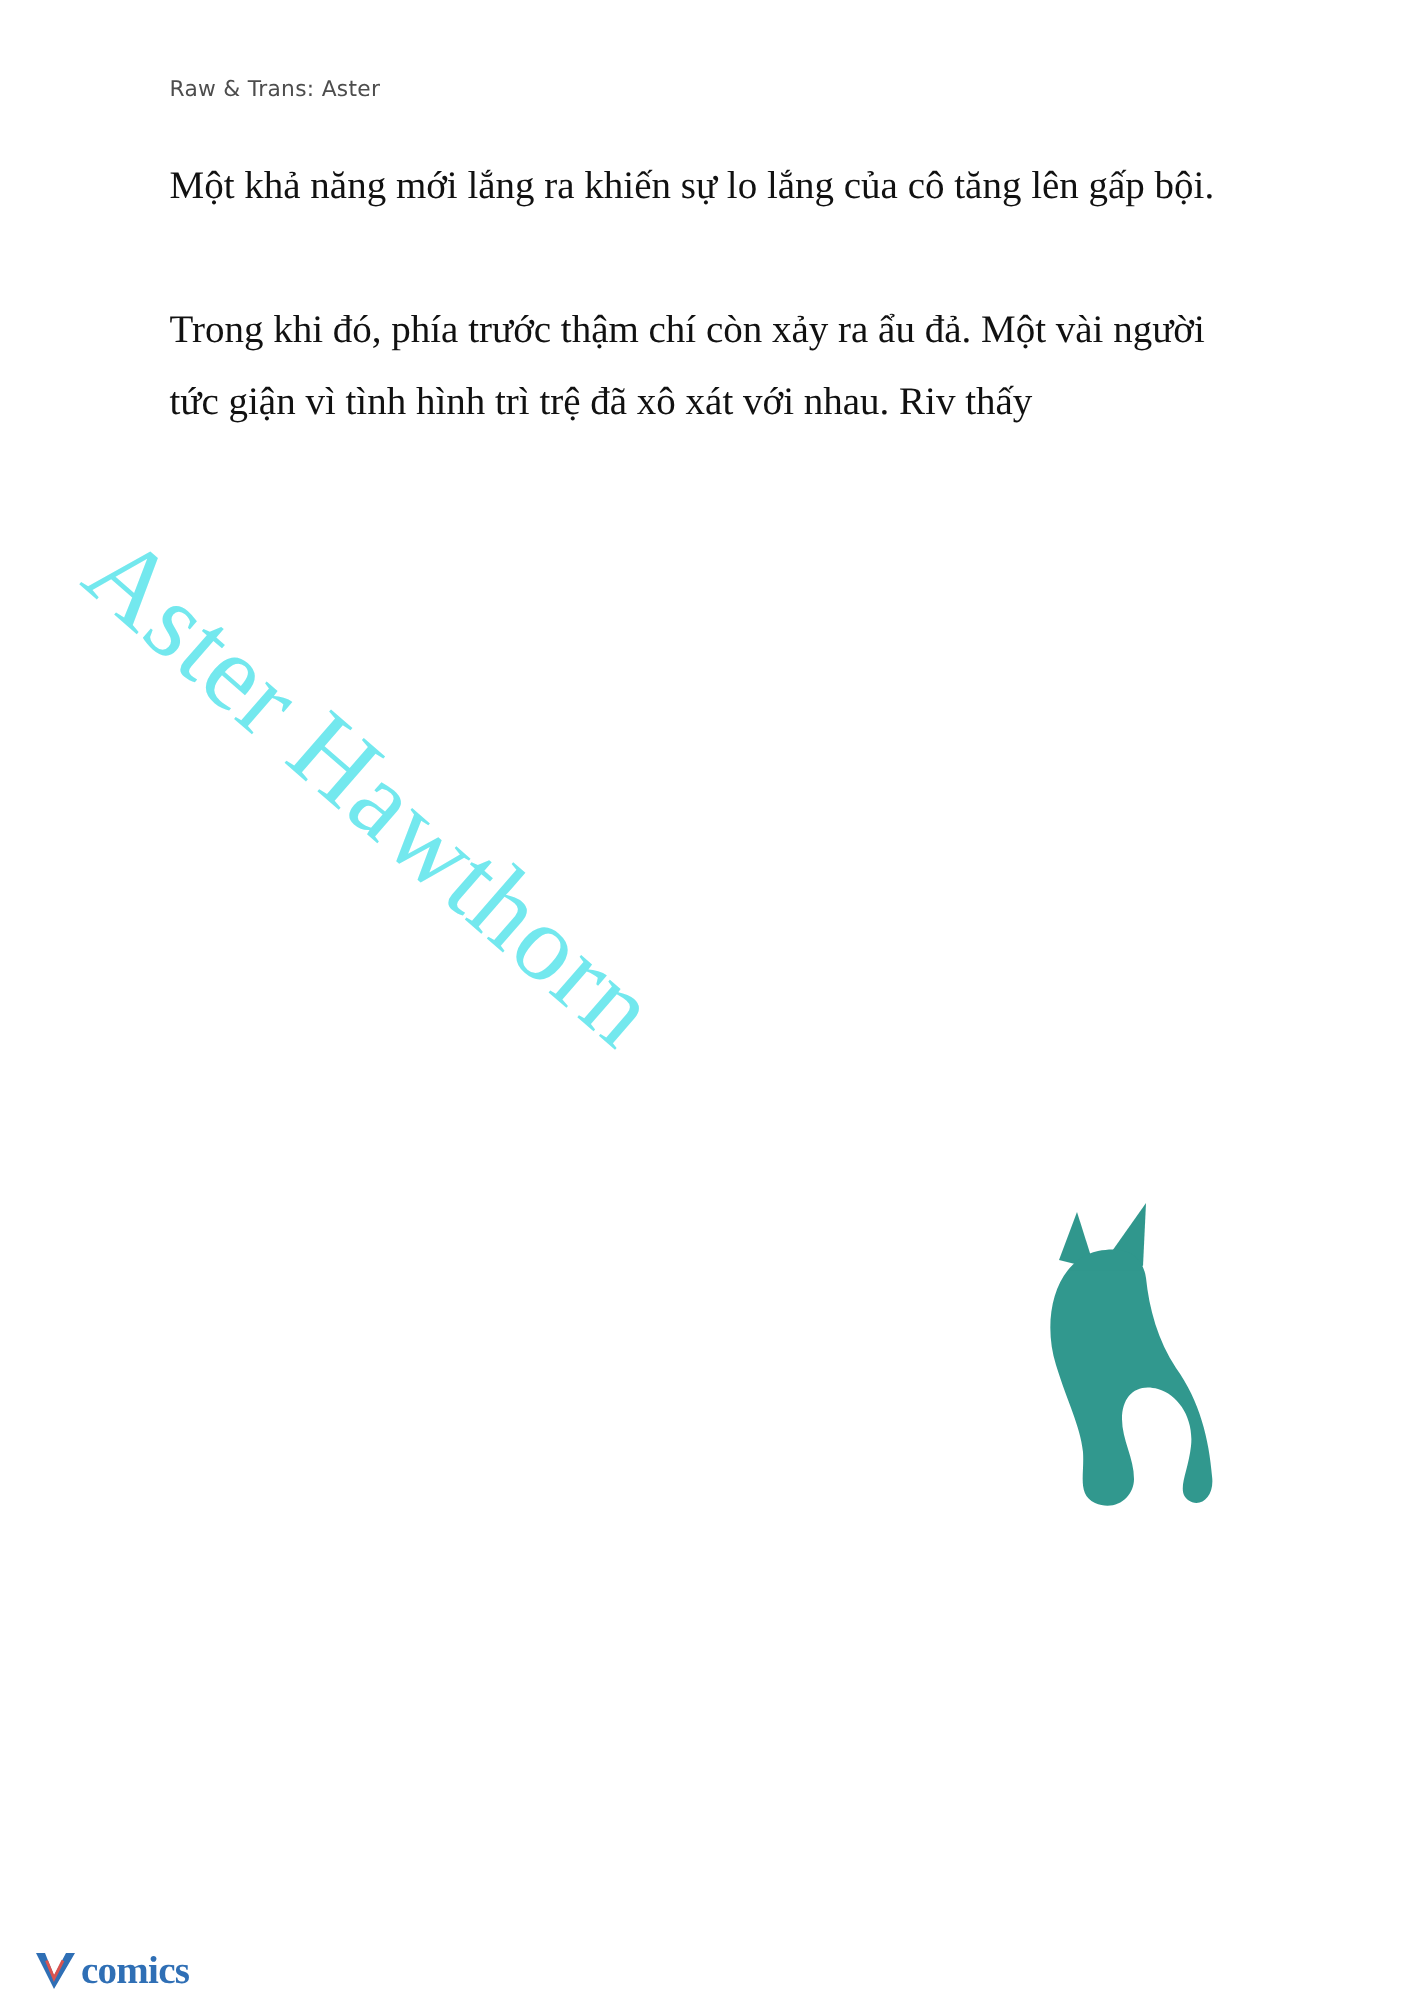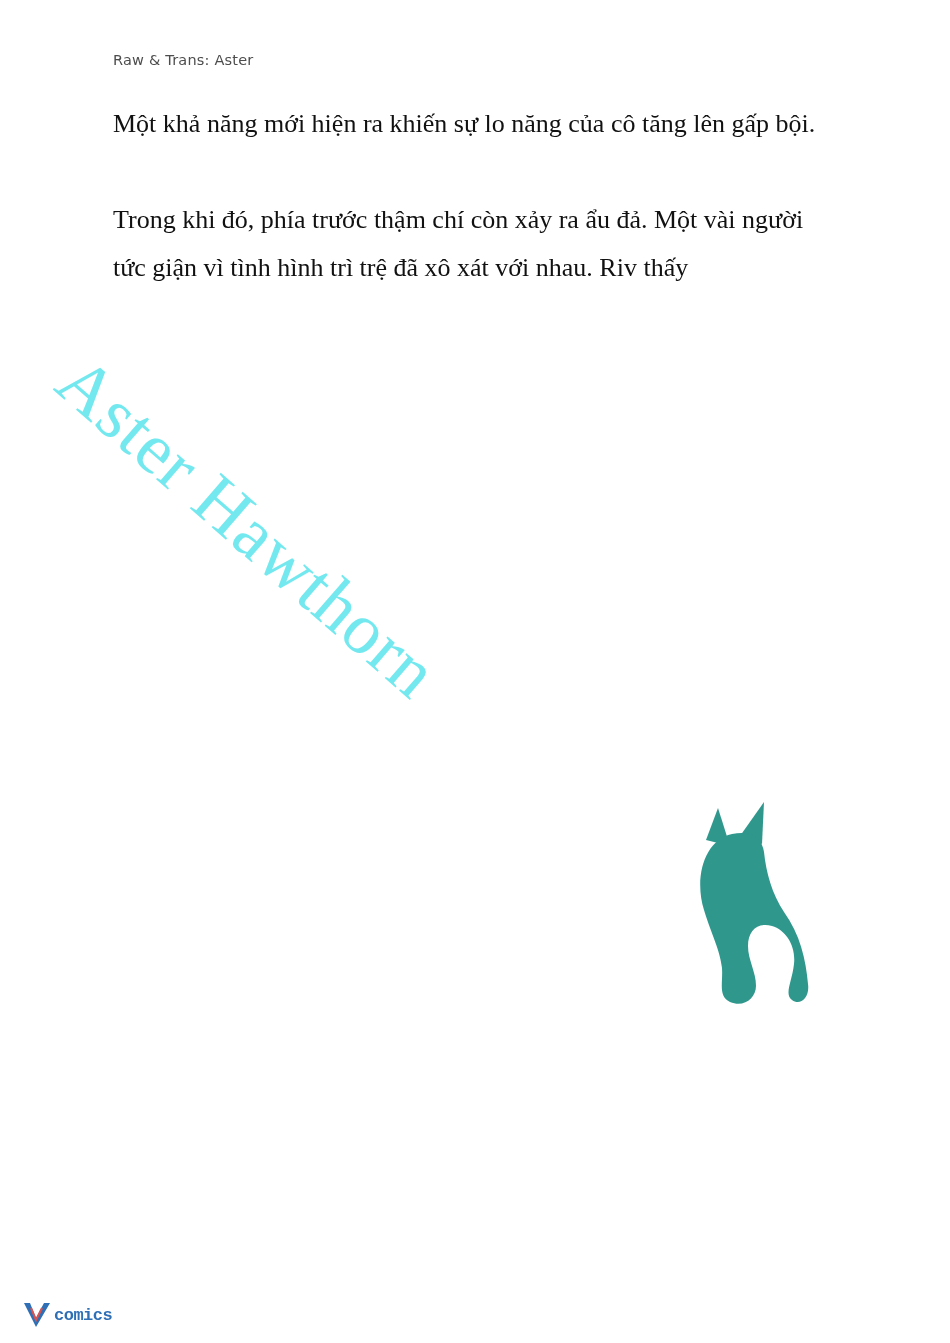--- a/index.html
+++ b/index.html
@@ -101,44 +101,44 @@
     padding: 0 60px;
   }
 
   
   .logo {
     position: absolute;
     left: 22px;
     bottom: 14px;
     display: flex;
     align-items: center;
-    font-family: Liberation Mono, monospace;
+    font-family: Liberation Serif, serif;
     font-weight: bold;
-    font-size: 17px;
+    font-size: 26px;
     color: #2f6fb5;
     letter-spacing: -0.5px;
   }
   .logo .mark {
     width: 30px;
     height: 28px;
     margin-right: 2px;
     position: relative;
   }
   .logo .mark svg { display:block; width:100%; height:100%; }
   .logo .word { color: #2f6fb5; }
 </style>
 </head>
 <body>
 
 <div class="page">
 
   <div class="credit">Raw &amp; Trans: Aster</div>
 
   <div class="body-text">
-    <p>Một khả năng mới hiện ra khiến sự lo năng của cô tăng lên gấp bội.</p>
+    <p>Một khả năng mới lắng ra khiến sự lo lắng của cô tăng lên gấp bội.</p>
     <p>Trong khi đó, phía trước thậm chí còn xảy ra ẩu đả. Một vài người tức giận vì tình hình trì trệ đã xô xát với nhau. Riv thấy</p>
   </div>
 
   <div class="watermark">Aster Hawthorn</div>
 
   <div class="cat-mark">
     <svg viewBox="0 0 150 215" xmlns="http://www.w3.org/2000/svg">
       <g fill="#1f8f84" opacity="0.92">
         <path d="M58 8 L70 46 L46 40 Z"></path>
         <path d="M104 2 L102 44 L80 36 Z"></path>

